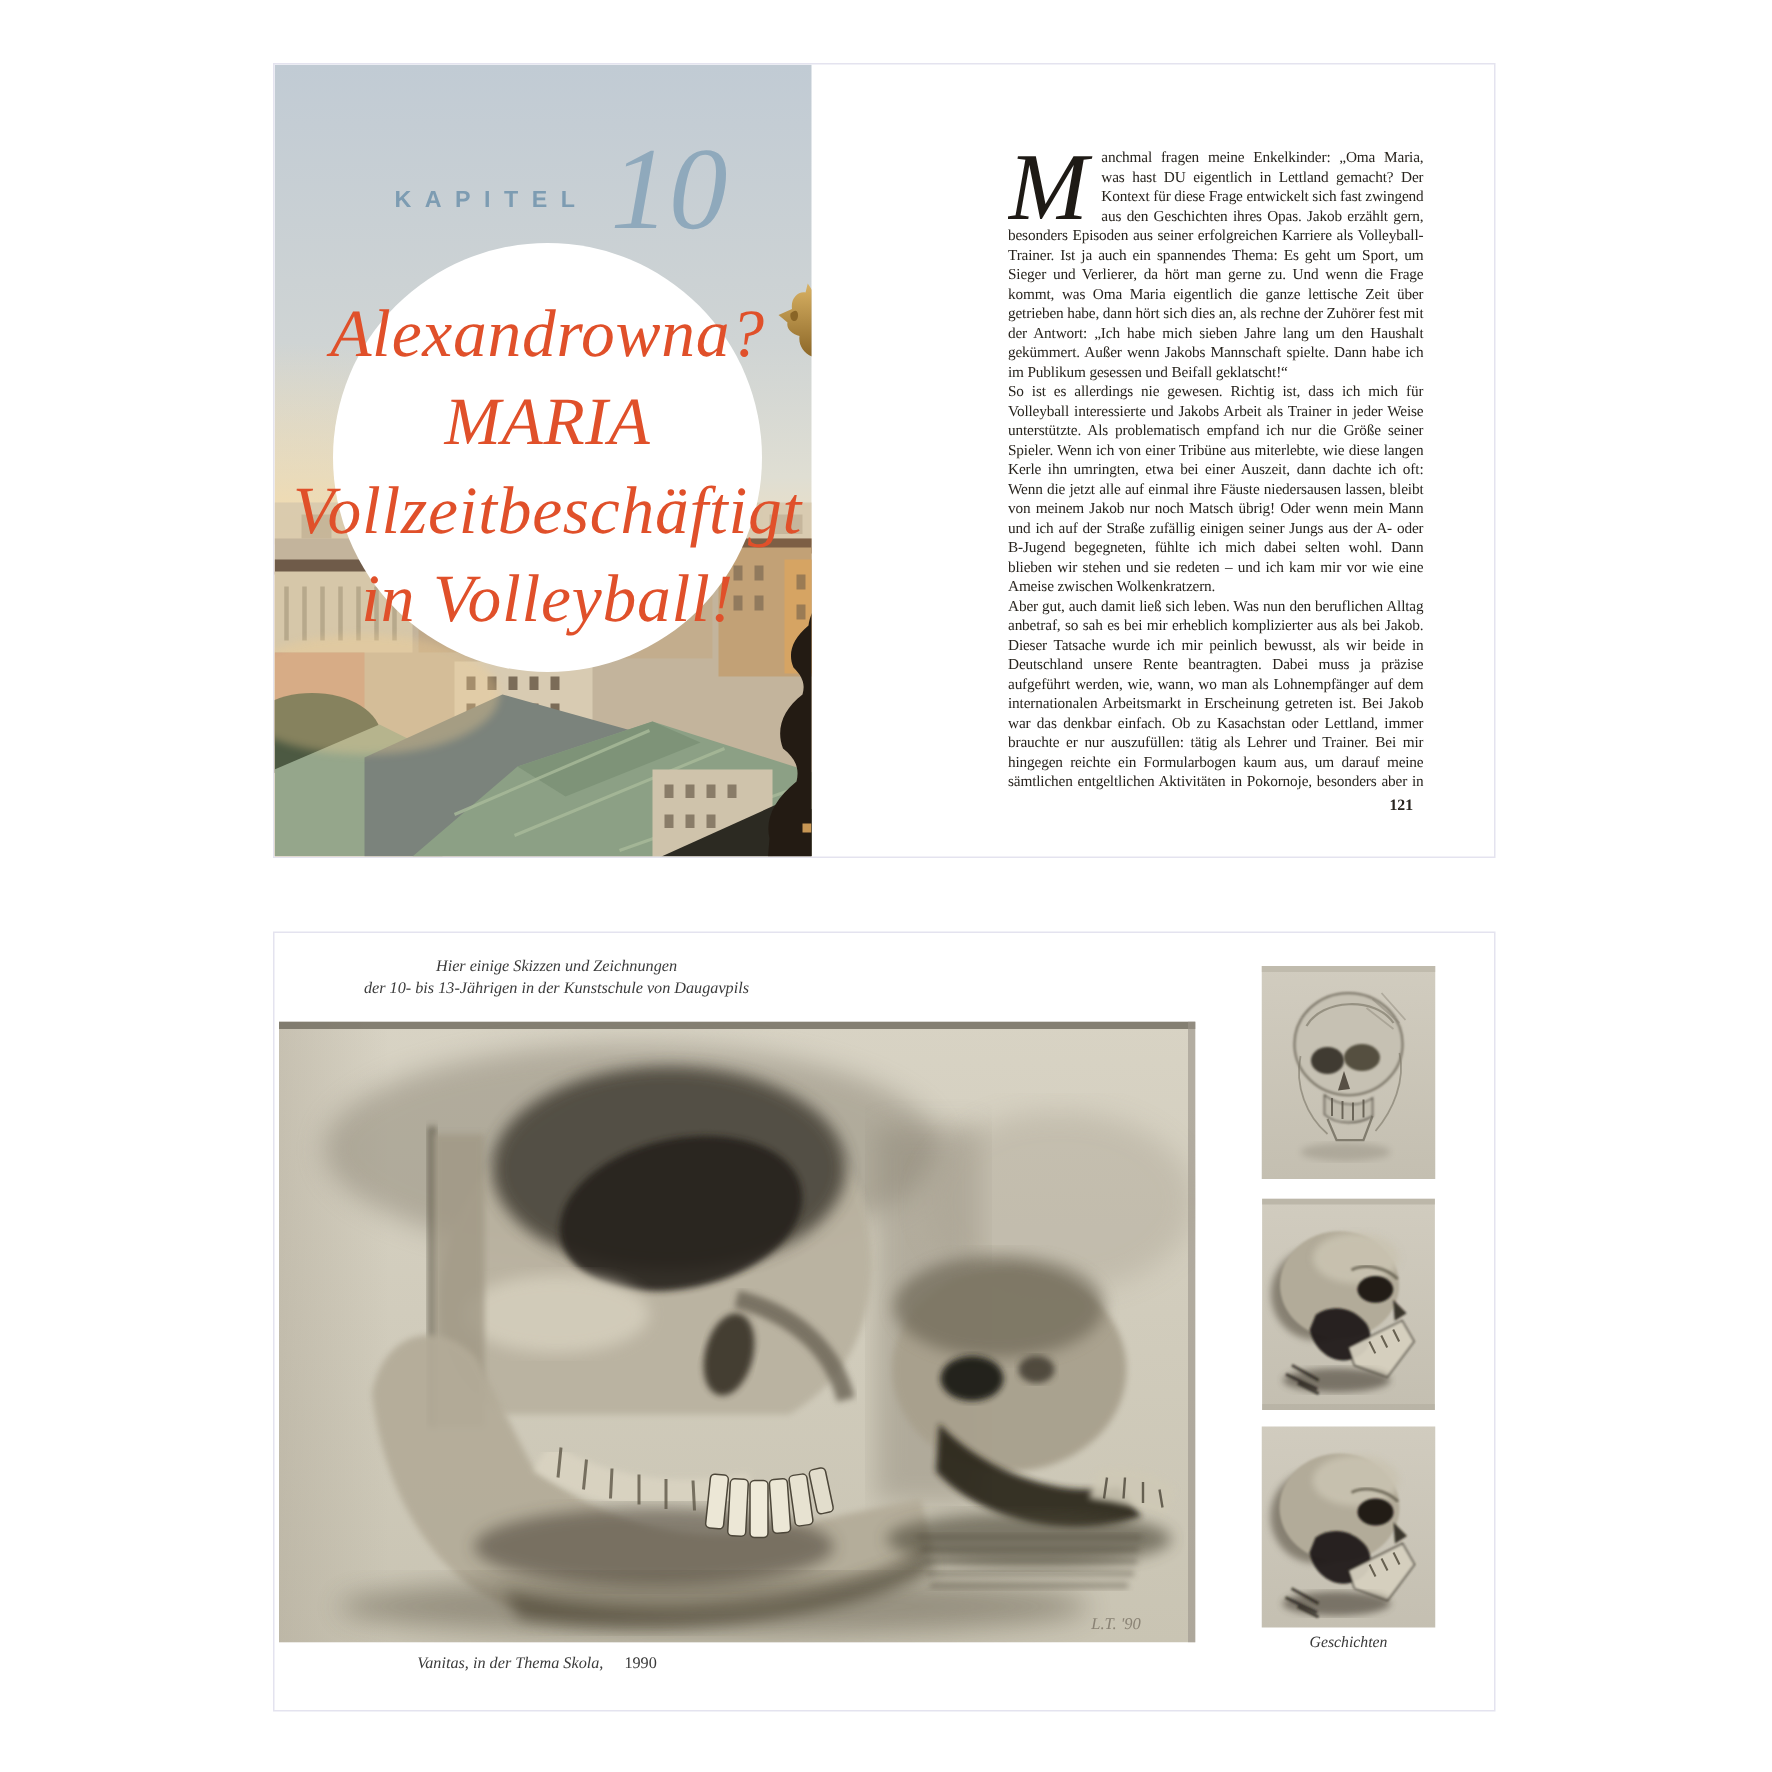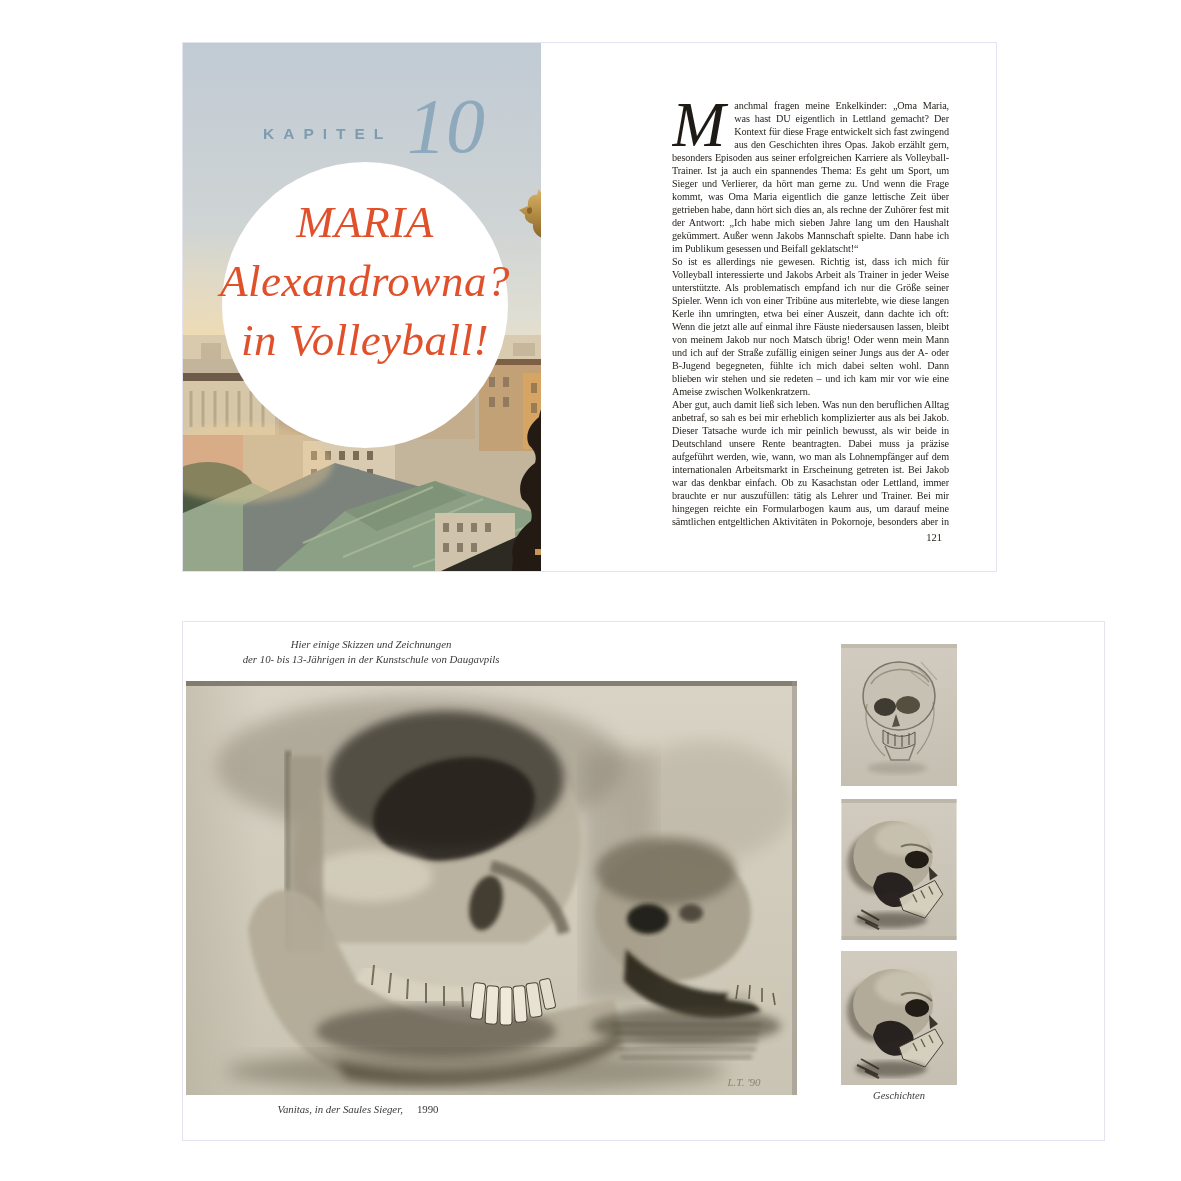--- a/index.html
+++ b/index.html
@@ -1,40 +1,40 @@
 <!DOCTYPE html>
 <html><head>
 <meta charset="utf-8">
 <style>
   html,body{margin:0;padding:0;}
   body{width:1181px;height:1181px;background:#ffffff;position:relative;
        font-family:"Liberation Serif",serif;color:#28241e;overflow:hidden;}
   .page{position:absolute;background:#fff;border:1px solid #e4e3ef;box-sizing:border-box;overflow:hidden;}
   #spread-top{left:182px;top:42px;width:815px;height:530px;}
-  #page-bottom{left:182px;top:621px;width:923px;height:520px;}
+  #page-bottom{left:182px;top:621px;width:815px;height:520px;}
 
   
   .photo-page{position:absolute;left:0;top:0;width:358px;height:528px;overflow:hidden;}
   .photo-page svg{position:absolute;left:0;top:0;}
   .kapitel-label{position:absolute;left:80px;top:82px;font-family:"Liberation Sans",sans-serif;
       font-size:15.5px;font-weight:700;letter-spacing:9px;color:#7d9cb2;}
   .chapter-number{position:absolute;left:224px;top:44px;font-style:italic;font-weight:400;
       font-size:78px;line-height:1;color:#8fa9bc;font-family:"Liberation Serif",serif;}
   .title-circle{position:absolute;left:39px;top:119px;width:286px;height:286px;border-radius:50%;background:#ffffff;}
   .chapter-title{position:absolute;left:-120px;top:150px;width:604px;text-align:center;
       font-style:italic;font-size:45px;line-height:59px;color:#e0502a;letter-spacing:.5px;}
 
   
   .text-page{position:absolute;left:403px;top:0;width:410px;height:528px;}
   .body-text{position:absolute;left:86px;top:56px;width:277px;height:429px;overflow:hidden;
       font-size:10.2px;line-height:13px;letter-spacing:-0.1px;text-align:justify;color:#28241e;}
   .body-text p{margin:0;}
   .dropcap{float:left;font-size:64px;line-height:50px;font-style:italic;color:#1e1a15;padding:1px 9px 0 0;}
   .page-num{position:absolute;left:0;top:489px;width:356px;text-align:right;
-      font-weight:normal;font-size:10.5px;color:#28241e;}
+      font-weight:bold;font-size:10.5px;color:#28241e;}
 
   
   .cap{font-style:italic;color:#3a3a3a;}
   .caption-top{position:absolute;left:0;top:15px;width:376px;text-align:center;font-size:10.8px;line-height:14.5px;}
   .main-art{position:absolute;left:3px;top:59px;width:611px;height:414px;}
   .caption-main{position:absolute;left:0;top:481px;width:350px;text-align:center;font-size:10.8px;}
   .caption-main .year{font-style:normal;margin-left:14px;}
   .sketch{position:absolute;left:658px;width:116px;}
   #sketch1{top:22px;height:142px;}
   #sketch2{top:177px;height:141px;}
@@ -208,22 +208,23 @@
             <rect x="381" y="508" width="5" height="5"></rect>
         </g>
       </g>
       <ellipse cx="60" cy="420" rx="90" ry="40" fill="#f3cf93" opacity=".35" filter="url(#pb3)"></ellipse>
     </svg>
 
     <div class="kapitel-label">KAPITEL</div>
     <div class="chapter-number">10</div>
     <div class="title-circle"></div>
     <div class="chapter-title">
+      <div>Alexandrowna?</div>
       <div>MARIA</div>
-      <div>Alexandrowna?</div>
+      <div>Vollzeitbeschäftigt</div>
       <div>in Volleyball!</div>
     </div>
   </div>
 
   <div class="text-page">
     <div class="body-text">
       <p><span class="dropcap">M</span><span>anchmal fragen meine Enkelkinder: „Oma Maria, was hast DU eigentlich in Lettland gemacht? Der Kontext für diese Frage entwickelt sich fast zwingend aus den Geschichten ihres Opas. Jakob erzählt gern, besonders Episoden aus seiner erfolgreichen Karriere als Volleyball-Trainer. Ist ja auch ein spannendes Thema: Es geht um Sport, um Sieger und Verlierer, da hört man gerne zu. Und wenn die Frage kommt, was Oma Maria eigentlich die ganze lettische Zeit über getrieben habe, dann hört sich dies an, als rechne der Zuhörer fest mit der Antwort: „Ich habe mich sieben Jahre lang um den Haushalt gekümmert. Außer wenn Jakobs Mannschaft spielte. Dann habe ich im Publikum gesessen und Beifall geklatscht!“</span></p>
       <p>So ist es allerdings nie gewesen. Richtig ist, dass ich mich für Volleyball interessierte und Jakobs Arbeit als Trainer in jeder Weise unterstützte. Als problematisch empfand ich nur die Größe seiner Spieler. Wenn ich von einer Tribüne aus miterlebte, wie diese langen Kerle ihn umringten, etwa bei einer Auszeit, dann dachte ich oft: Wenn die jetzt alle auf einmal ihre Fäuste niedersausen lassen, bleibt von meinem Jakob nur noch Matsch übrig! Oder wenn mein Mann und ich auf der Straße zufällig einigen seiner Jungs aus der A- oder B-Jugend begegneten, fühlte ich mich dabei selten wohl. Dann blieben wir stehen und sie redeten – und ich kam mir vor wie eine Ameise zwischen Wolkenkratzern.</p>
       <p>Aber gut, auch damit ließ sich leben. Was nun den beruflichen Alltag anbetraf, so sah es bei mir erheblich komplizierter aus als bei Jakob. Dieser Tatsache wurde ich mir peinlich bewusst, als wir beide in Deutschland unsere Rente beantragten. Dabei muss ja präzise aufgeführt werden, wie, wann, wo man als Lohnempfänger auf dem internationalen Arbeitsmarkt in Erscheinung getreten ist. Bei Jakob war das denkbar einfach. Ob zu Kasachstan oder Lettland, immer brauchte er nur auszufüllen: tätig als Lehrer und Trainer. Bei mir hingegen reichte ein Formularbogen kaum aus, um darauf meine sämtlichen entgeltlichen Aktivitäten in Pokornoje, besonders aber in Daugavpils unter-</p>
     </div>
@@ -300,21 +301,21 @@
     <path d="M552,304 l-2,14 M564,304 l-1,14 M576,307 l0,14 M587,312 l2,12" stroke="#4c4639" stroke-width="1.6" opacity=".8"></path>
     <ellipse cx="500" cy="345" rx="95" ry="18" fill="#4a4434" opacity=".6" filter="url(#b5)"></ellipse>
 
     <path d="M425,344 h150 M428,352 h145 M430,360 h142 M432,368 h138 M434,376 h132" stroke="#514b3e" stroke-width="3" opacity=".55" filter="url(#b2)"></path>
     <ellipse cx="290" cy="390" rx="250" ry="20" fill="#5a5342" opacity=".45" filter="url(#b9)"></ellipse>
 
     <text x="558" y="405" font-size="11" font-style="italic" fill="#8a8375" text-anchor="middle">L.T. '90</text>
   </svg>
 
   <div class="caption-main cap">
-    <span>Vanitas, in der Saules Sieger,</span><span class="year">1990</span>
+    <span>Vanitas, in der Thema Skola,</span><span class="year">1990</span>
   </div>
 
   <svg id="sketch1" class="sketch" viewBox="0 0 116 142">
     <rect x="0" y="0" width="116" height="142" fill="url(#paper2)"></rect>
     <rect x="0" y="0" width="116" height="4" fill="#a8a294" opacity=".4"></rect>
     <ellipse cx="58" cy="52" rx="36" ry="34" fill="#c6c1b3" stroke="#7a7466" stroke-width="1.5" filter="url(#sb1)"></ellipse>
     <path d="M30,40 C40,22 76,20 88,38" stroke="#8a8476" stroke-width="1.5" fill="none" opacity=".8"></path>
     <path d="M70,28 l18,14 M74,22 l18,16 M80,18 l16,18" stroke="#8a8476" stroke-width="1.2" opacity=".45"></path>
     <ellipse cx="44" cy="63" rx="11" ry="9" fill="#3f3a31" filter="url(#sb1)"></ellipse>
     <ellipse cx="67" cy="61" rx="12" ry="9" fill="#55503f" filter="url(#sb1)"></ellipse>

